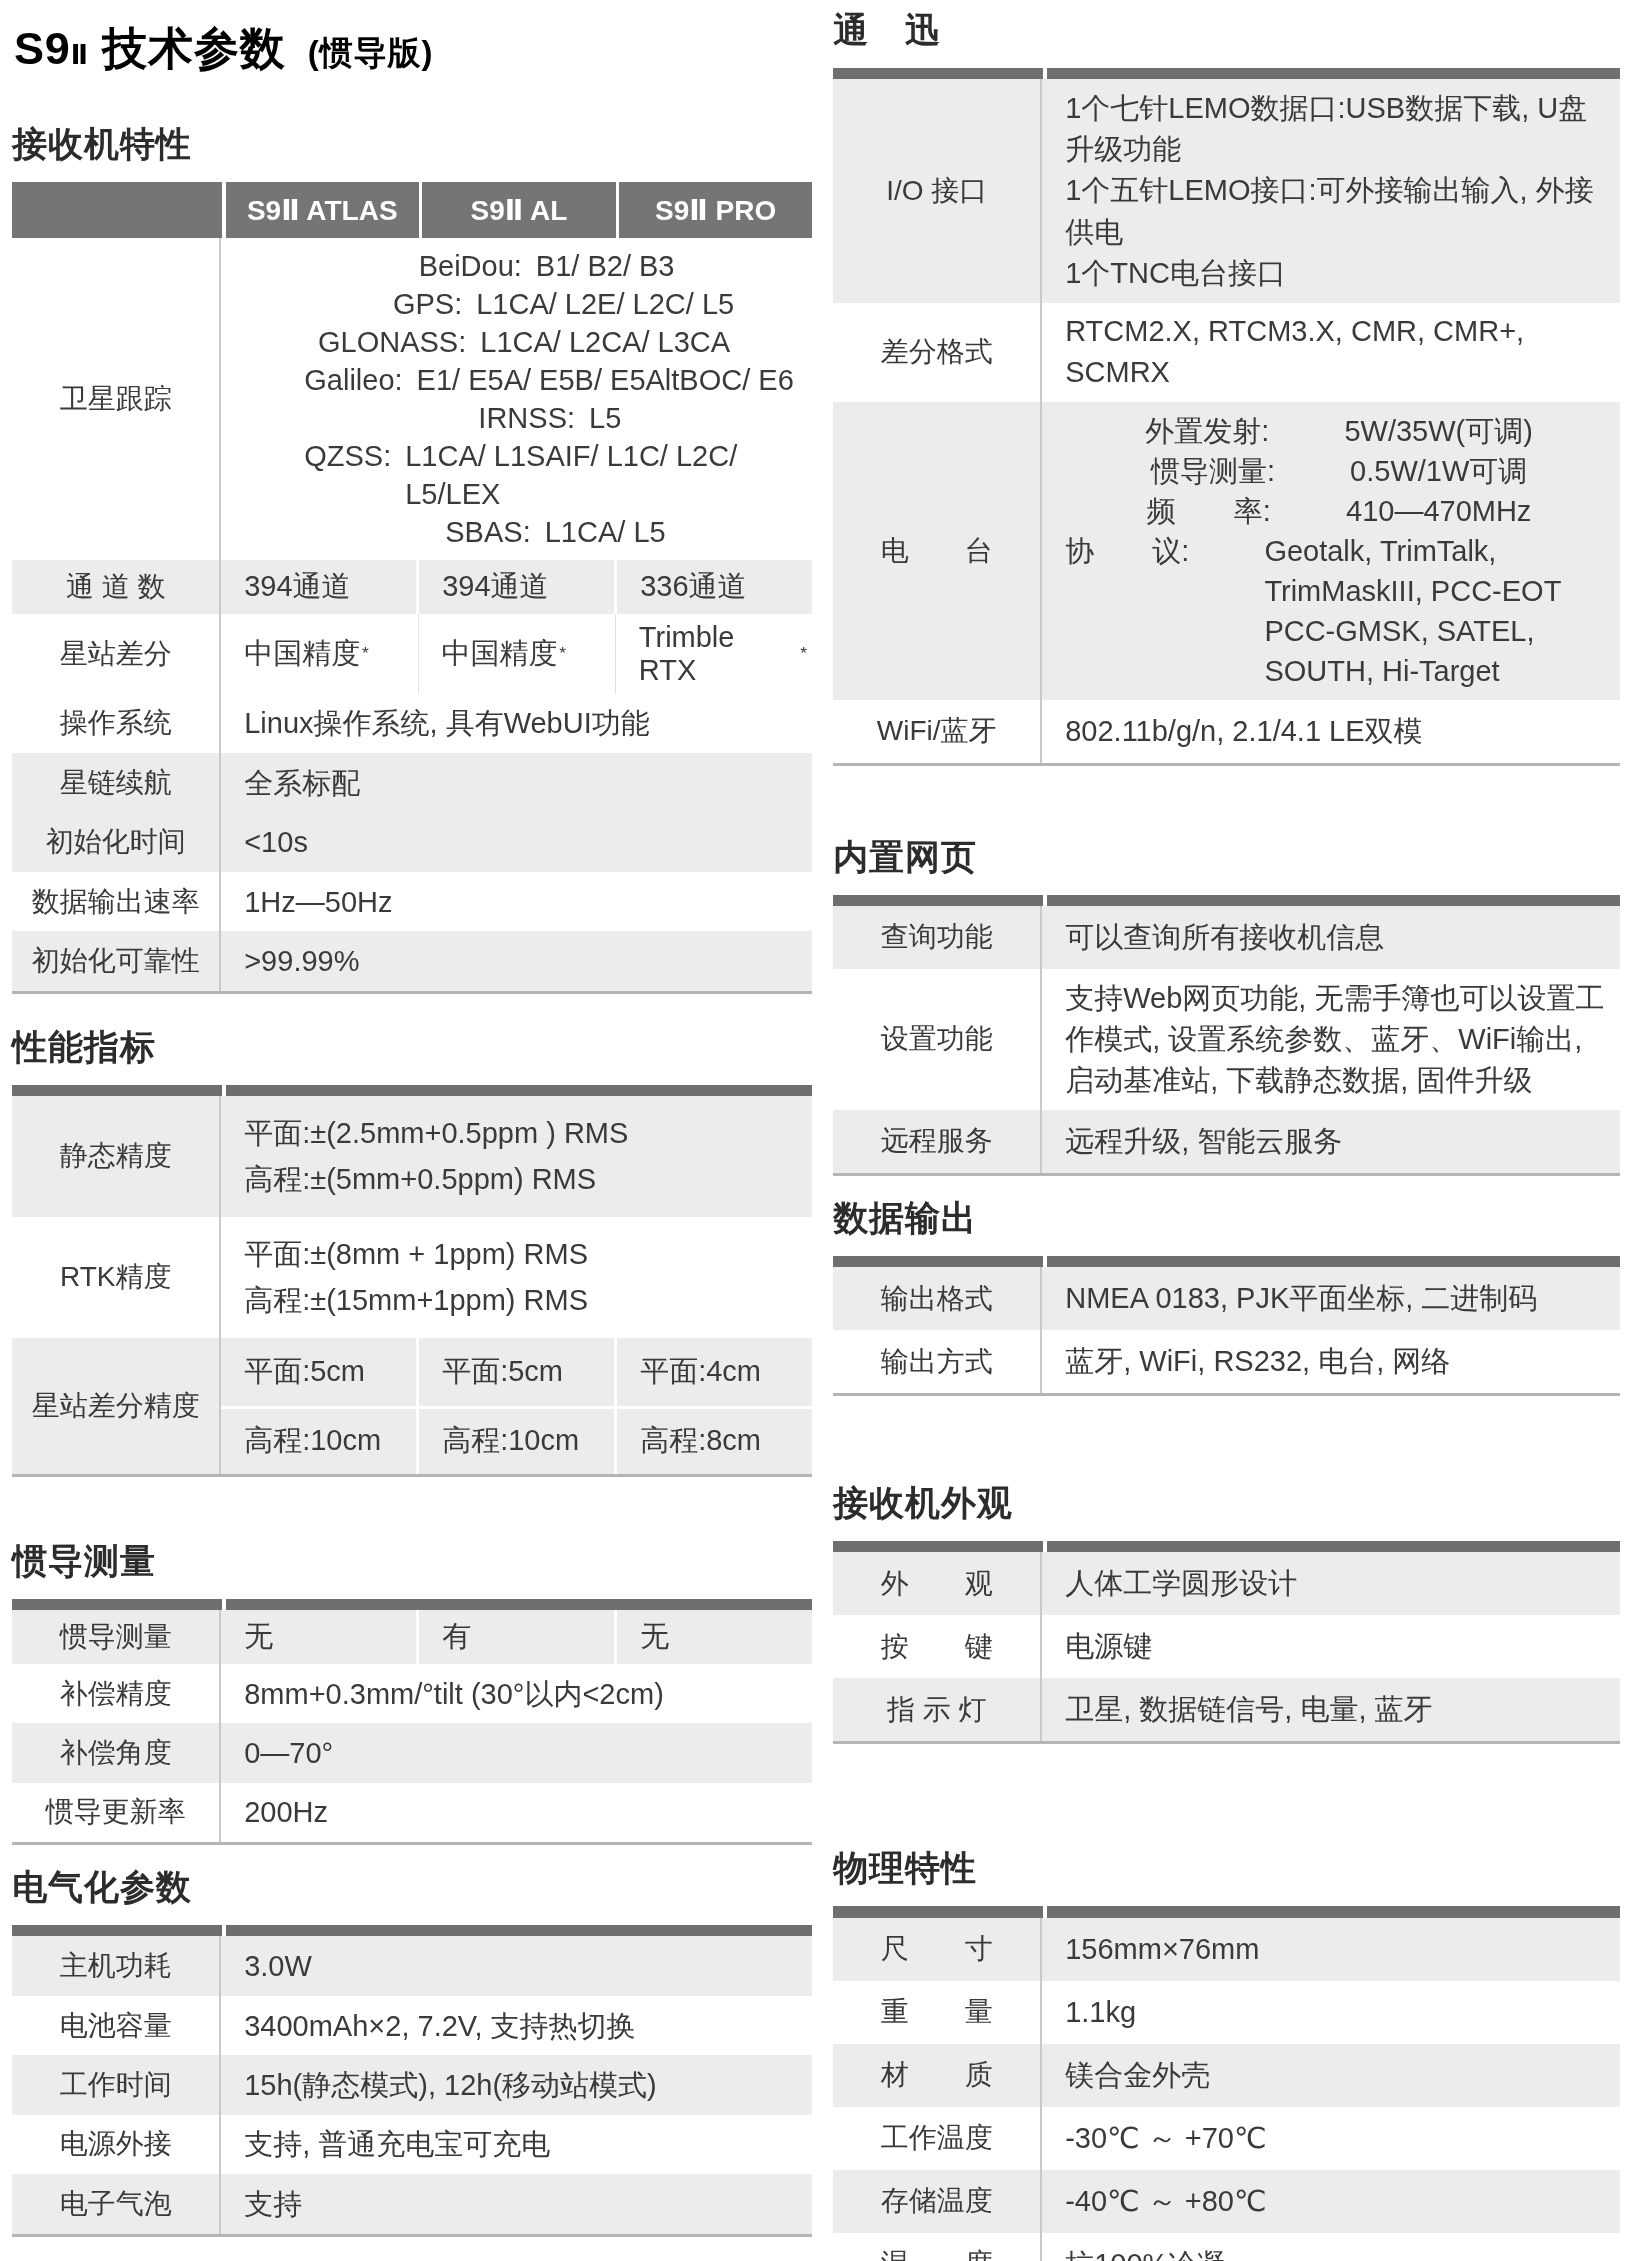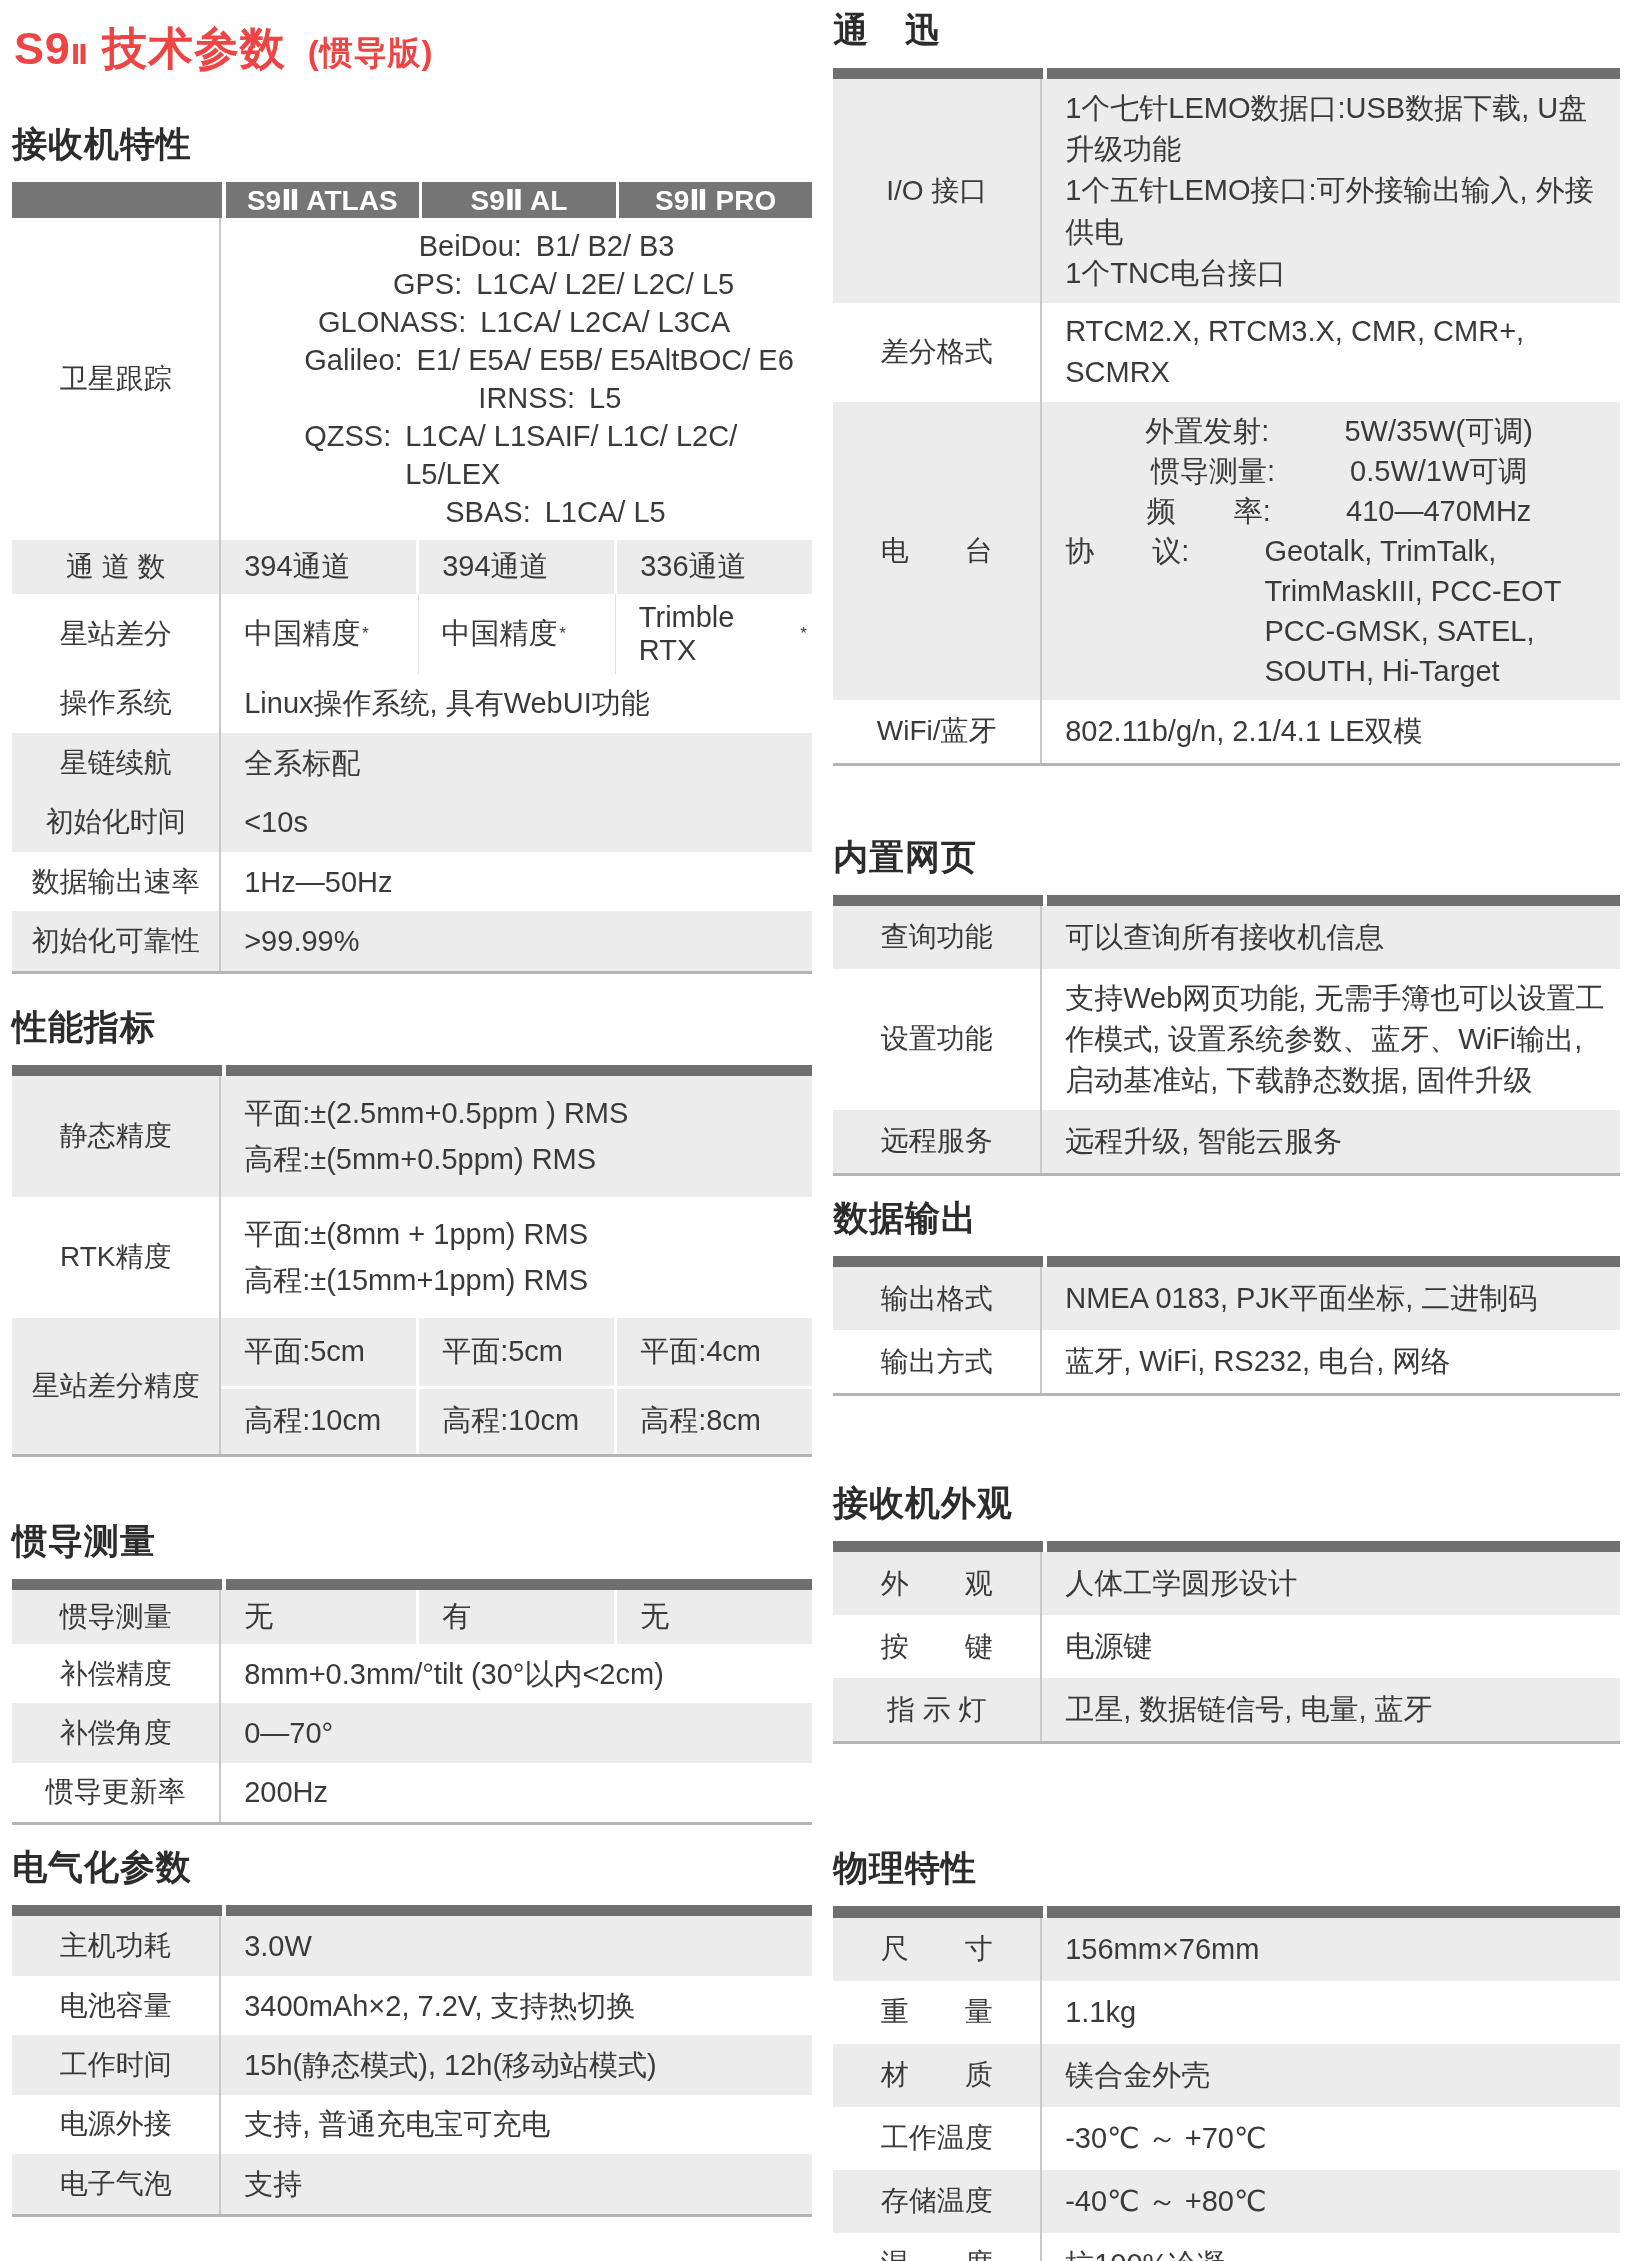--- a/index.html
+++ b/index.html
@@ -10,42 +10,42 @@
     background: #ffffff;
     color: var(--text, #3a3a3a);
     font-family: "Liberation Sans", "DejaVu Sans", sans-serif;
     padding: 7px 14px 0 12.2px;
   }
   .page { display: flex; gap: 21px; }
   .col-left  { width: 800px; flex: none; }
   .col-right { flex: 1; min-width: 0; }
 
   
-  .page-title { margin: 12.2px 0 0 1.7px; font-weight: 700; color: #ef4444; font-size: 45px; letter-spacing: 0.9px; }
+  .page-title { margin: 12.2px 0 0 1.7px; font-weight: 700; color: #000000; font-size: 45px; letter-spacing: 0.9px; }
   .page-title .gen { font-size: 26px; font-weight: 700; }
   .page-title .suffix { font-size: 33px; margin-left: 8.7px; }
   .section-title { font-size: 35px; font-weight: 700; color: #2c2c2c; letter-spacing: 0.9px; margin-bottom: 14px; }
 
   
   .ls0 { margin-top: 42px; }
   .ls1 { margin-top: 30px; }
   .ls2 { margin-top: 61px; }
   .ls3 { margin-top: 19px; }
   .rs0 { margin-top: 0; }
   .rs1 { margin-top: 68px; }
   .rs2 { margin-top: 19px; }
   .rs3 { margin-top: 84px; }
   .rs4 { margin-top: 101px; }
 
   
   .tbl { border-bottom: 3.5px solid #b5b5b5; }
 
   .hdr { display: flex; }
   .hcell {
-    height: 36px; background: var(--header-bg, #757575);
+    height: 56px; background: var(--header-bg, #757575);
     color: #ffffff; font-size: 28px; font-weight: 700;
     display: flex; align-items: center; justify-content: center;
   }
   .hcell + .hcell { margin-left: 3.5px; }
   .hcell-label { width: 210px; flex: none; }
   .hcell:not(.hcell-label) { flex: 1; }
 
   .topbar { display: flex; height: 11.3px; }
   .tb-seg { background: var(--bar-bg, #6f6f6f); }
   .tb-lbl { width: 210px; }

